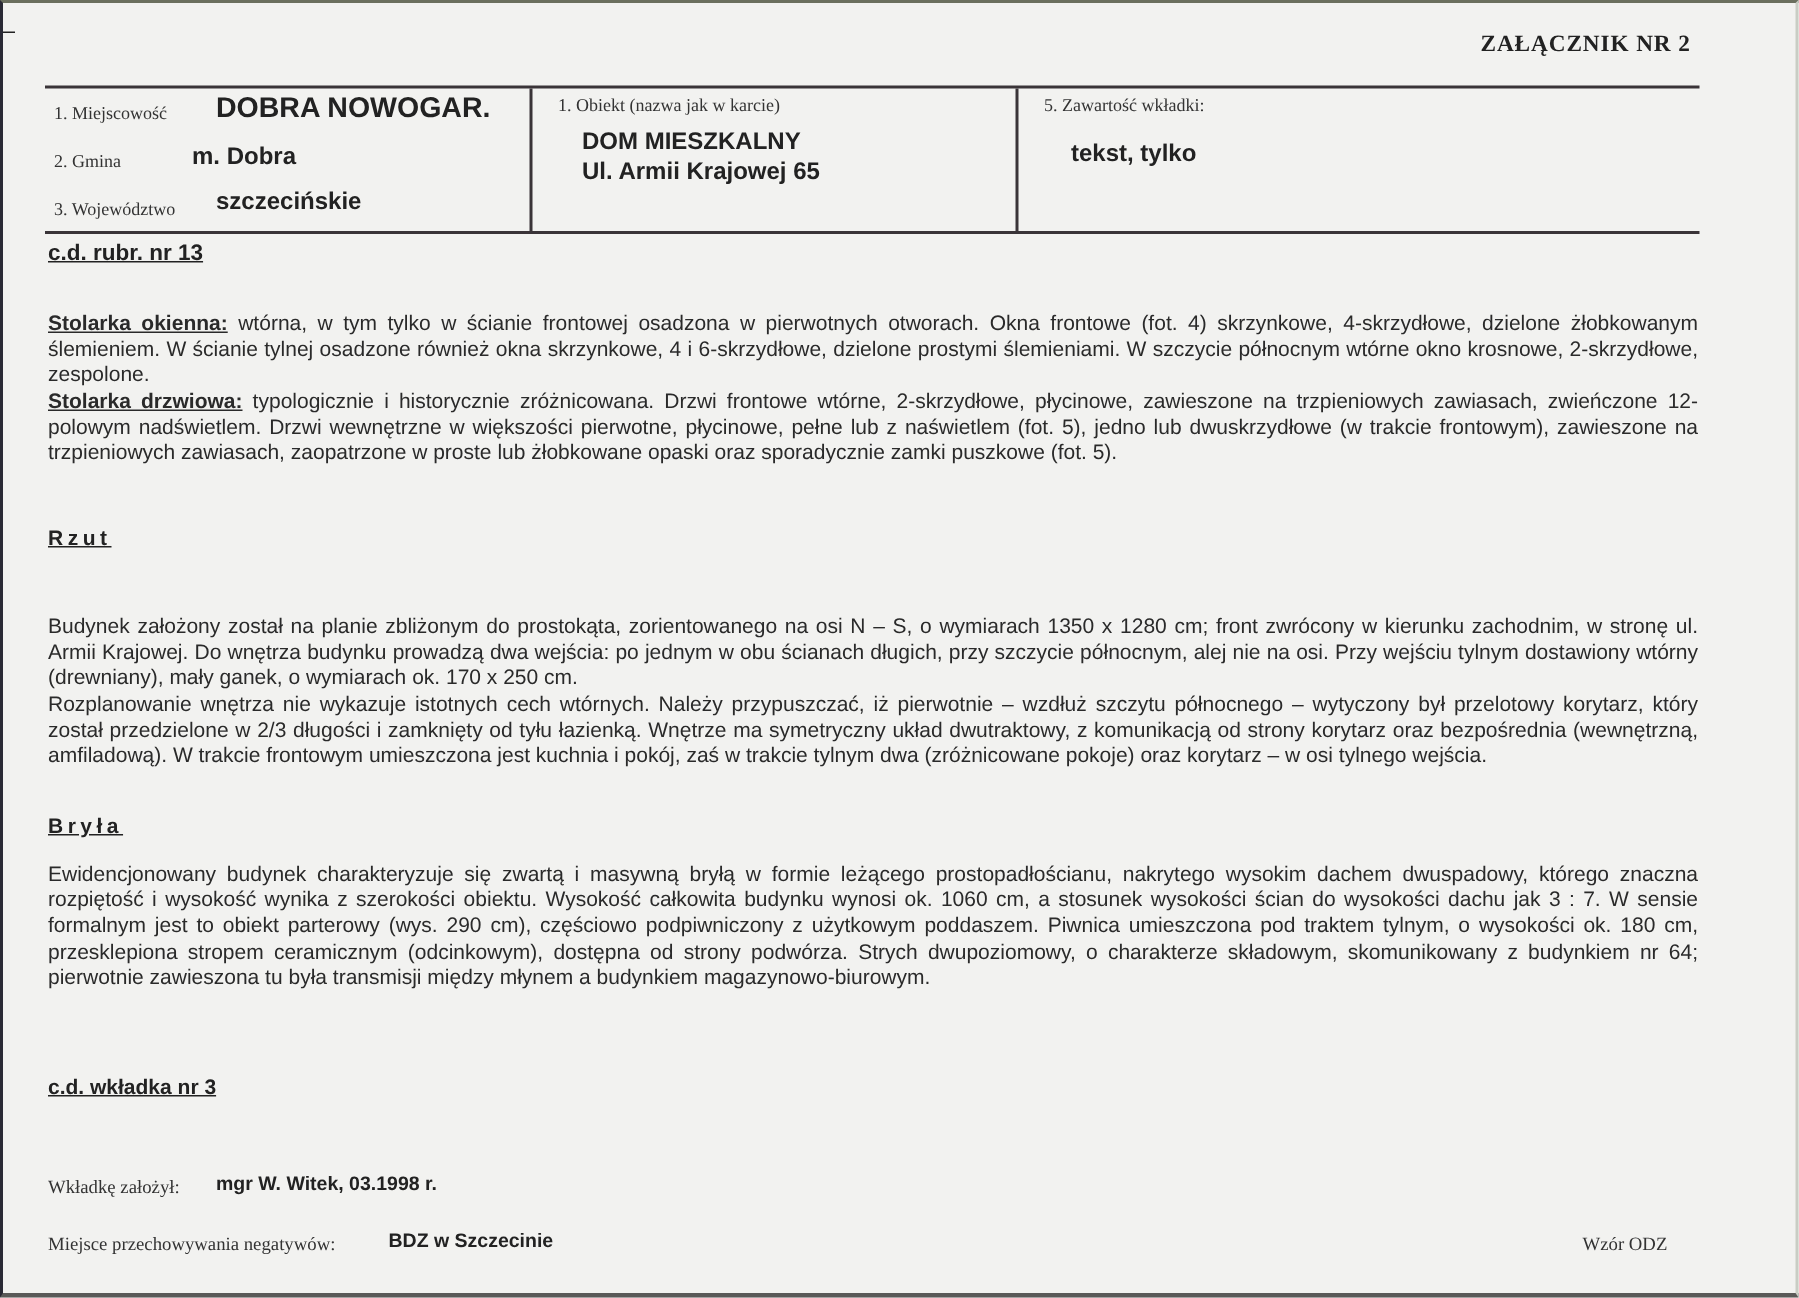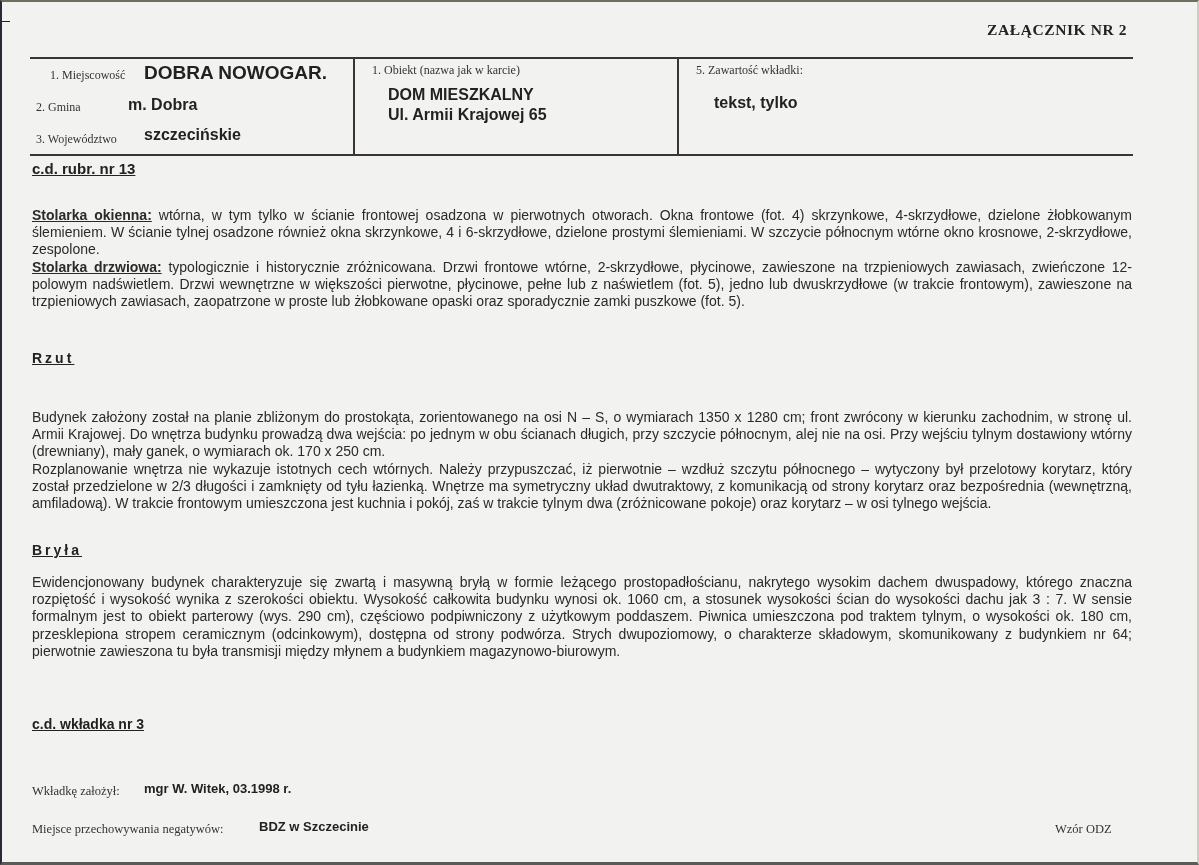--- a/index.html
+++ b/index.html
@@ -59,21 +59,21 @@
 <div class="page">
   <div class="tick"></div>
 
   <div class="hdr-annex">ZAŁĄCZNIK NR 2</div>
 
   <div class="rule" style="top:55px;"></div>
   <div class="rule" style="top:152px;"></div>
   <div class="vline" style="left:351px;"></div>
   <div class="vline" style="left:675px;"></div>
 
-  <div class="lbl" style="left:48px; top:66px;font-family:Liberation Serif, serif;">1. Miejscowość</div>
+  <div class="lbl" style="left:34px; top:66px;font-family:Liberation Serif, serif;">1. Miejscowość</div>
   <div class="val" style="left:142px; top:60px; font-size:19px;">DOBRA NOWOGAR.</div>
 
   <div class="lbl" style="left:34px; top:98px;">2. Gmina</div>
   <div class="val" style="left:126px; top:94px; font-size:16px;">m. Dobra</div>
 
   <div class="lbl" style="left:34px; top:130px;">3. Województwo</div>
   <div class="val" style="left:142px; top:124px; font-size:16px;">szczecińskie</div>
 
   <div class="lbl" style="left:370px; top:61px;">1. Obiekt (nazwa jak w karcie)</div>
   <div class="val" style="left:386px; top:84px; font-size:16px;">DOM MIESZKALNY</div>

